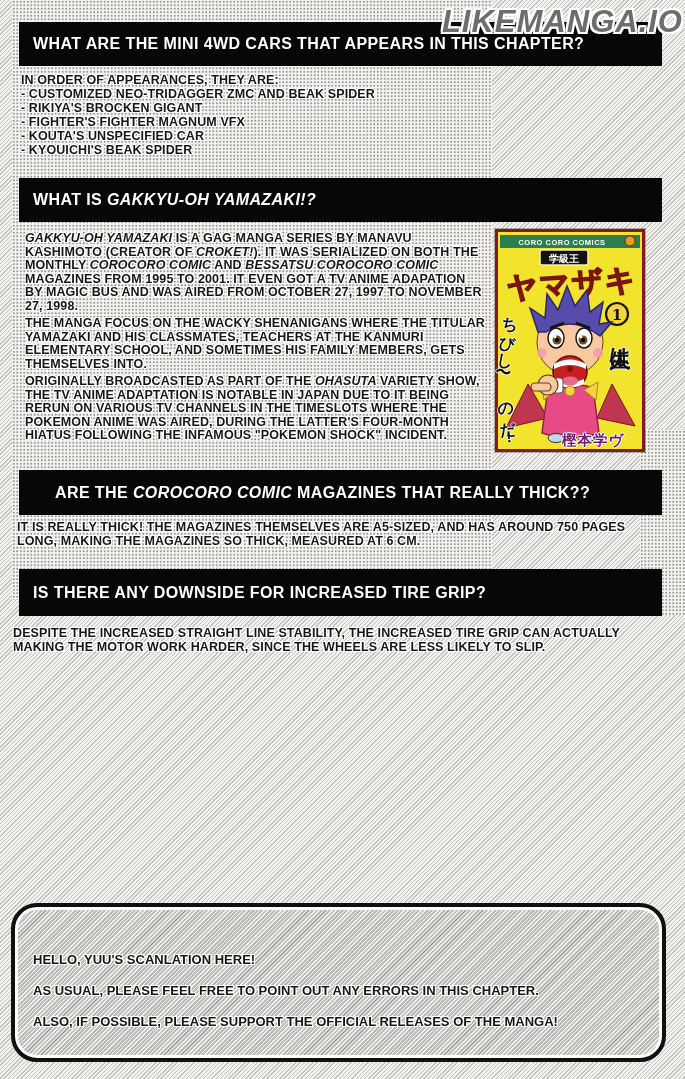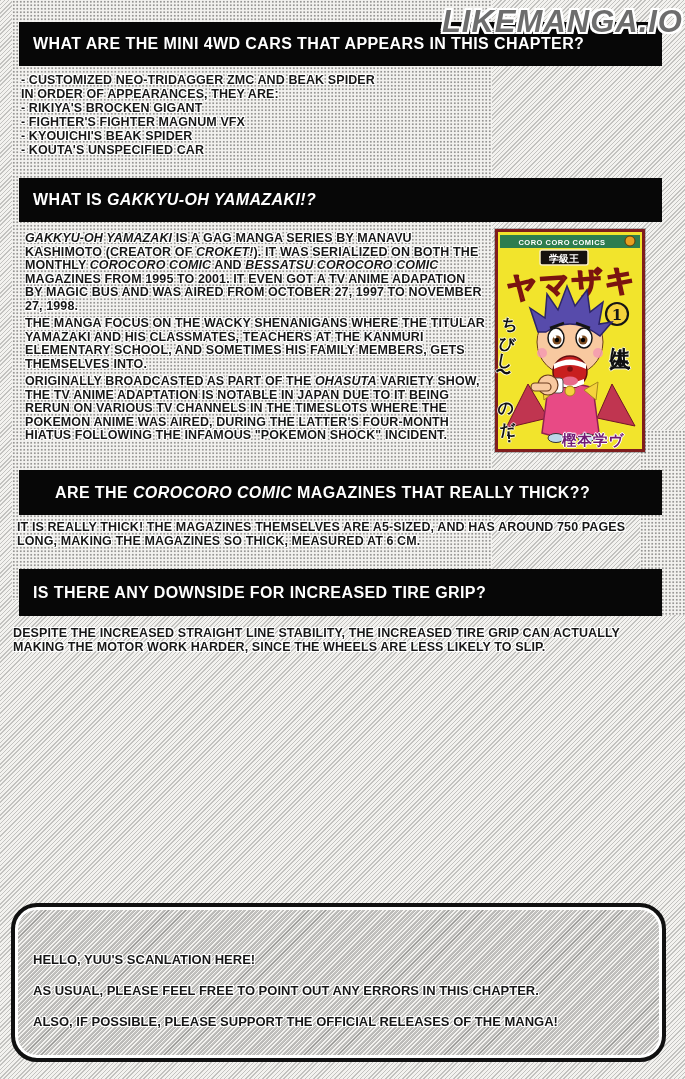--- a/index.html
+++ b/index.html
@@ -85,26 +85,26 @@
   <div class="tex-diag"></div>
   <div class="tex-dots a"></div>
   <div class="tex-dots b"></div>
 
   <div class="watermark">LIKEMANGA.IO</div>
 
   <div class="qbar" style="top:22px;height:44px;">
     <span>WHAT ARE THE MINI 4WD CARS THAT APPEARS IN THIS CHAPTER?</span>
   </div>
   <div class="body-text" style="left:21px;top:73px;width:470px;">
+    <div class="list-line">IN ORDER OF APPEARANCES, THEY ARE:</div>
     <div class="list-line">- CUSTOMIZED NEO-TRIDAGGER ZMC AND BEAK SPIDER</div>
-    <div class="list-line">IN ORDER OF APPEARANCES, THEY ARE:</div>
     <div class="list-line">- RIKIYA'S BROCKEN GIGANT</div>
     <div class="list-line">- FIGHTER'S FIGHTER MAGNUM VFX</div>
+    <div class="list-line">- KOUTA'S UNSPECIFIED CAR</div>
     <div class="list-line">- KYOUICHI'S BEAK SPIDER</div>
-    <div class="list-line">- KOUTA'S UNSPECIFIED CAR</div>
   </div>
 
   <div class="qbar" style="top:178px;height:44px;">
     <span>WHAT IS <i>GAKKYU-OH YAMAZAKI!?</i></span>
   </div>
   <div class="body-text" style="left:25px;top:232px;width:460px;"><i>GAKKYU-OH YAMAZAKI</i> IS A GAG MANGA SERIES BY MANAVU KASHIMOTO (CREATOR OF <i>CROKET!</i>). IT WAS SERIALIZED ON BOTH THE MONTHLY <i>COROCORO COMIC</i> AND <i>BESSATSU COROCORO COMIC</i> MAGAZINES FROM 1995 TO 2001. IT EVEN GOT A TV ANIME ADAPATION BY MAGIC BUS AND WAS AIRED FROM OCTOBER 27, 1997 TO NOVEMBER 27, 1998.</div>
   <div class="body-text" style="left:25px;top:317px;width:460px;">THE MANGA FOCUS ON THE WACKY SHENANIGANS WHERE THE TITULAR YAMAZAKI AND HIS CLASSMATES, TEACHERS AT THE KANMURI ELEMENTARY SCHOOL, AND SOMETIMES HIS FAMILY MEMBERS, GETS THEMSELVES INTO.</div>
   <div class="body-text" style="left:25px;top:375px;width:460px;">ORIGINALLY BROADCASTED AS PART OF THE <i>OHASUTA</i> VARIETY SHOW, THE TV ANIME ADAPTATION IS NOTABLE IN JAPAN DUE TO IT BEING RERUN ON VARIOUS TV CHANNELS IN THE TIMESLOTS WHERE THE POKEMON ANIME WAS AIRED, DURING THE LATTER'S FOUR-MONTH HIATUS FOLLOWING THE INFAMOUS "POKEMON SHOCK" INCIDENT.</div>
 
   <div class="cover">

